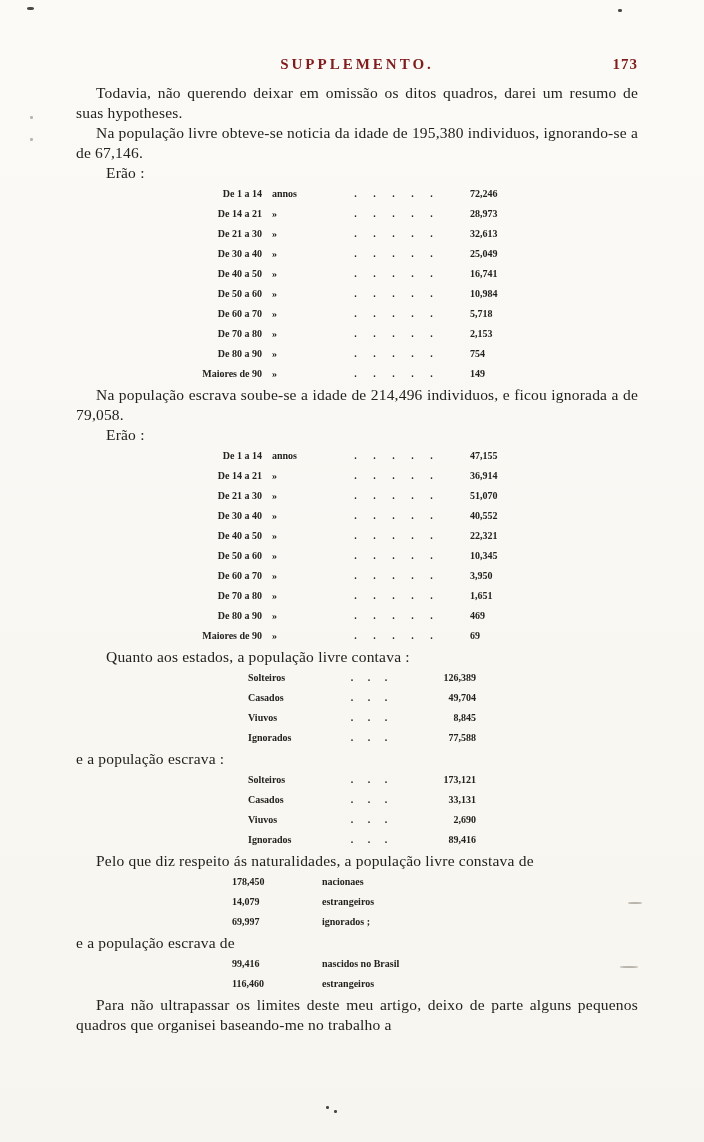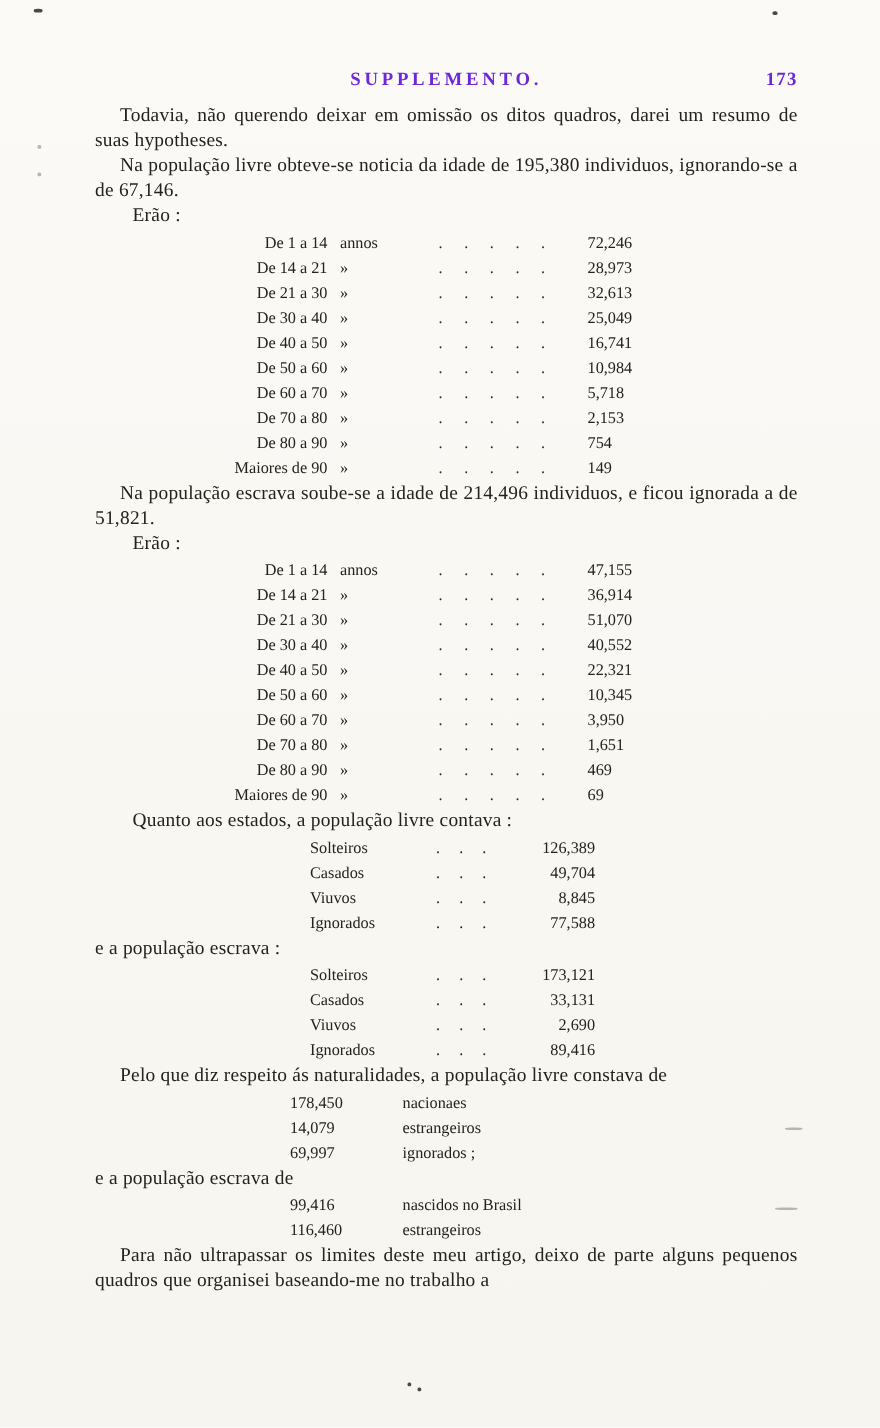--- a/index.html
+++ b/index.html
@@ -7,27 +7,27 @@
   body {
     width:704px; height:1142px;
     background:linear-gradient(180deg,#fbfaf6 0%,#f8f7f2 60%,#f6f5ef 100%);
     font-family:"Liberation Serif","DejaVu Serif",serif;
     color:#201e1b;
     position:relative;
     overflow:hidden;
   }
   .page { padding:56px 66px 0 76px; position:relative; }
   .header { position:relative; text-align:center; font-weight:700; font-size:15px;
-            letter-spacing:3px; margin-bottom:10px; color:#6d28d9; }
+            letter-spacing:3px; margin-bottom:10px; color:#7f1d1d; }
   .page-number { position:absolute; right:0; top:0; letter-spacing:1px;text-align:center; }
   p { font-size:15.5px; line-height:20px; font-weight:400; text-align:justify;
       letter-spacing:0.2px; color:#24221e; }
   .indent { text-indent:20px; }
   .indent-lg { text-indent:30px; }
-  table { border-collapse:collapse; font-size:13px; font-weight:400;
+  table { border-collapse:collapse; font-size:10px; font-weight:700;
           line-height:20px; color:#24221e; margin-top:1px; margin-bottom:1px; }
   td { padding:0; vertical-align:baseline; white-space:nowrap; }
   .age-table { margin-left:64px; }
   .col-range { text-align:right; width:122px; }
   .col-unit  { text-align:left;  width:62px; padding-left:10px; }
   .col-dots  { width:146px; text-align:center; letter-spacing:7px; color:#2a2824; }
   .col-value { text-align:left; width:70px; }
   .estado-table { margin-left:172px; }
   .col-elabel { text-align:left; width:94px; }
   .col-edots  { width:60px; text-align:center; letter-spacing:6px; }
@@ -119,21 +119,21 @@
     </tr>
     <tr>
       <td class="col-range">Maiores de 90</td>
       <td class="col-unit">»</td>
       <td class="col-dots">. . . . .</td>
       <td class="col-value">149</td>
     </tr>
   </tbody>
     </table>
 
-  <p class="indent">Na população escrava soube-se a idade de 214,496 individuos, e ficou ignorada a de 51,821.</p>
+  <p class="indent">Na população escrava soube-se a idade de 214,496 individuos, e ficou ignorada a de 79,058.</p>
   <p class="indent-lg">Erão :</p>
 
   <table class="age-table">
     <tbody>
         <tr>
       <td class="col-range">De  1 a 14</td>
       <td class="col-unit">annos</td>
       <td class="col-dots">. . . . .</td>
       <td class="col-value">47,155</td>
     </tr>

